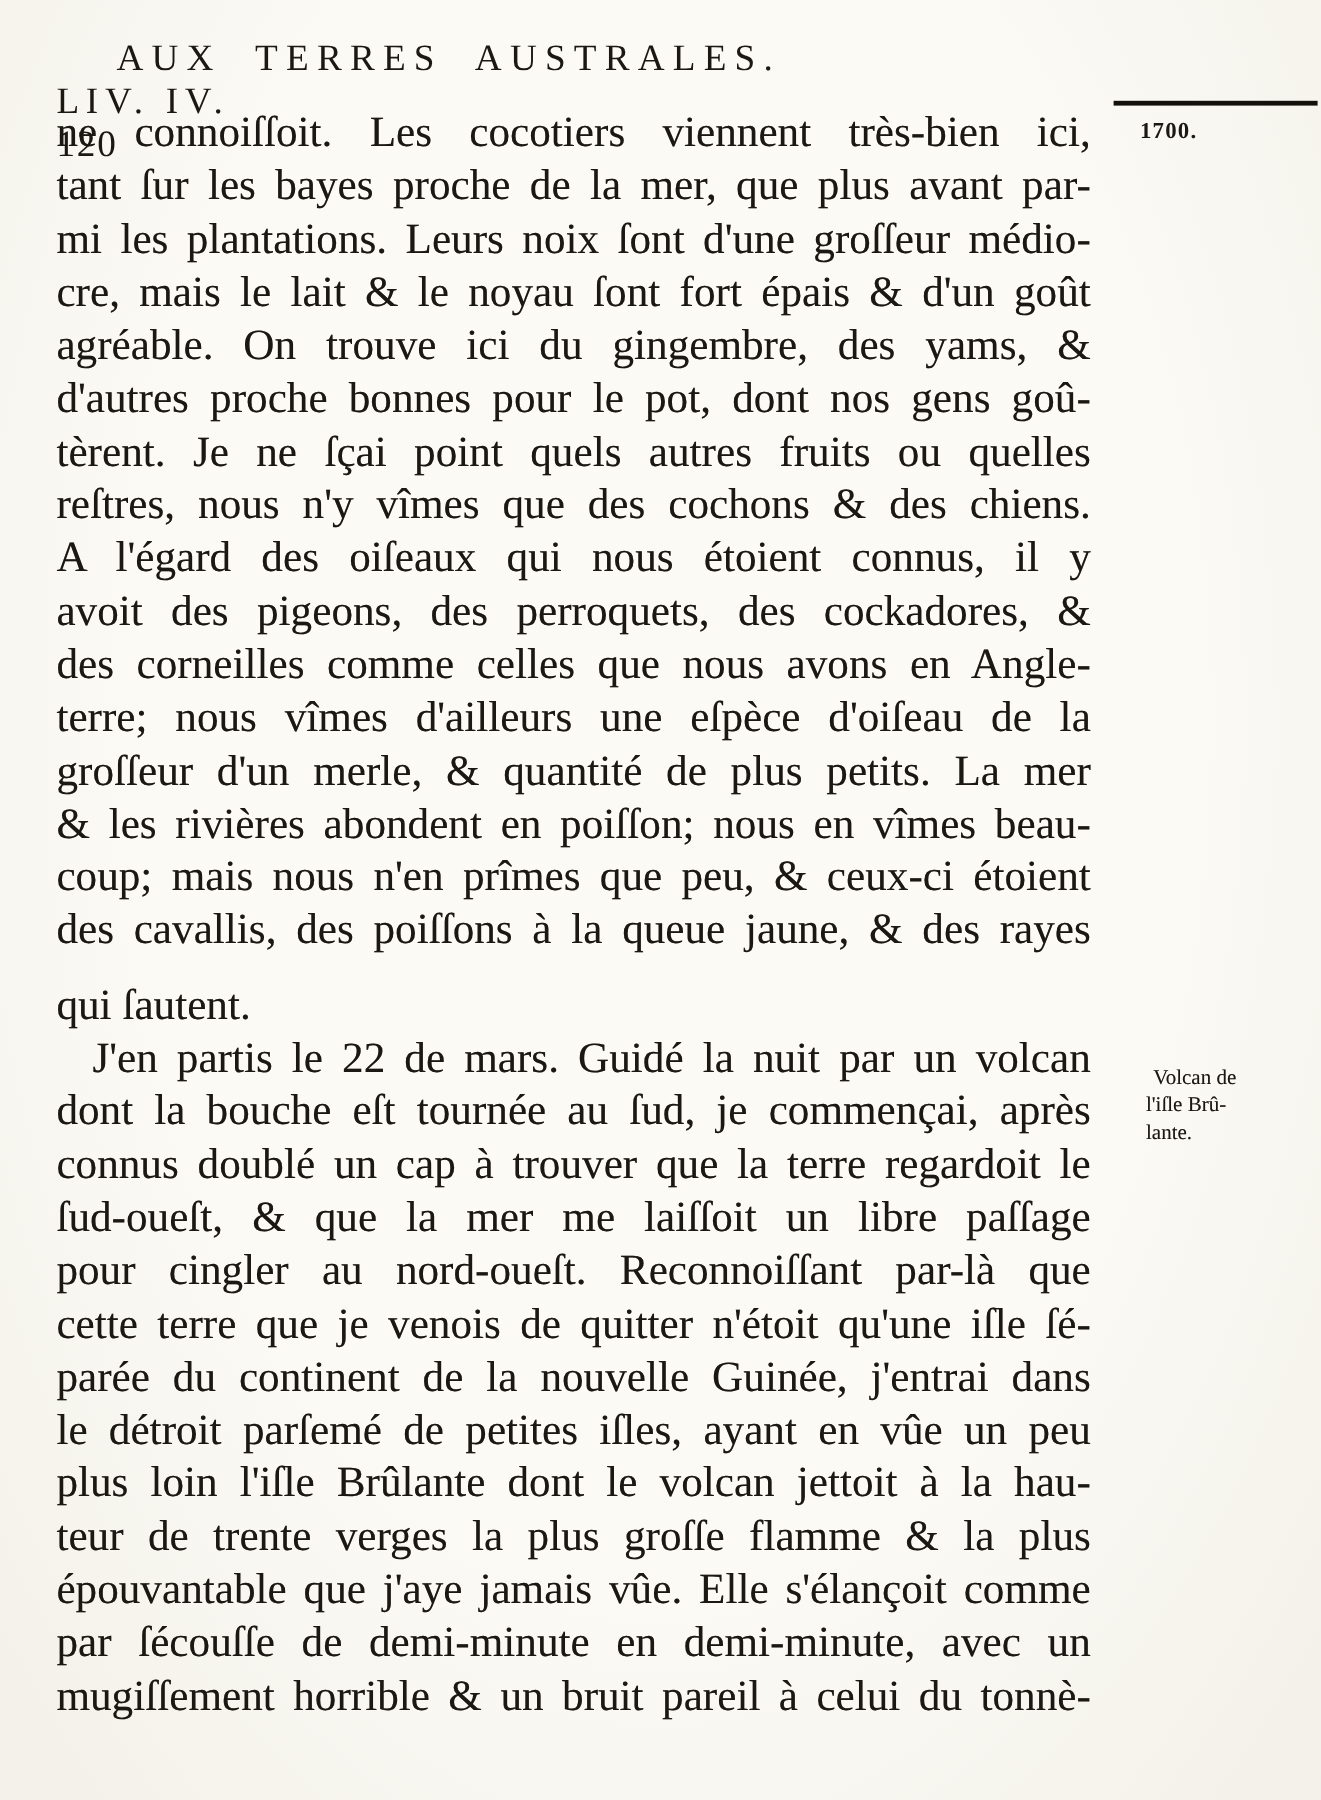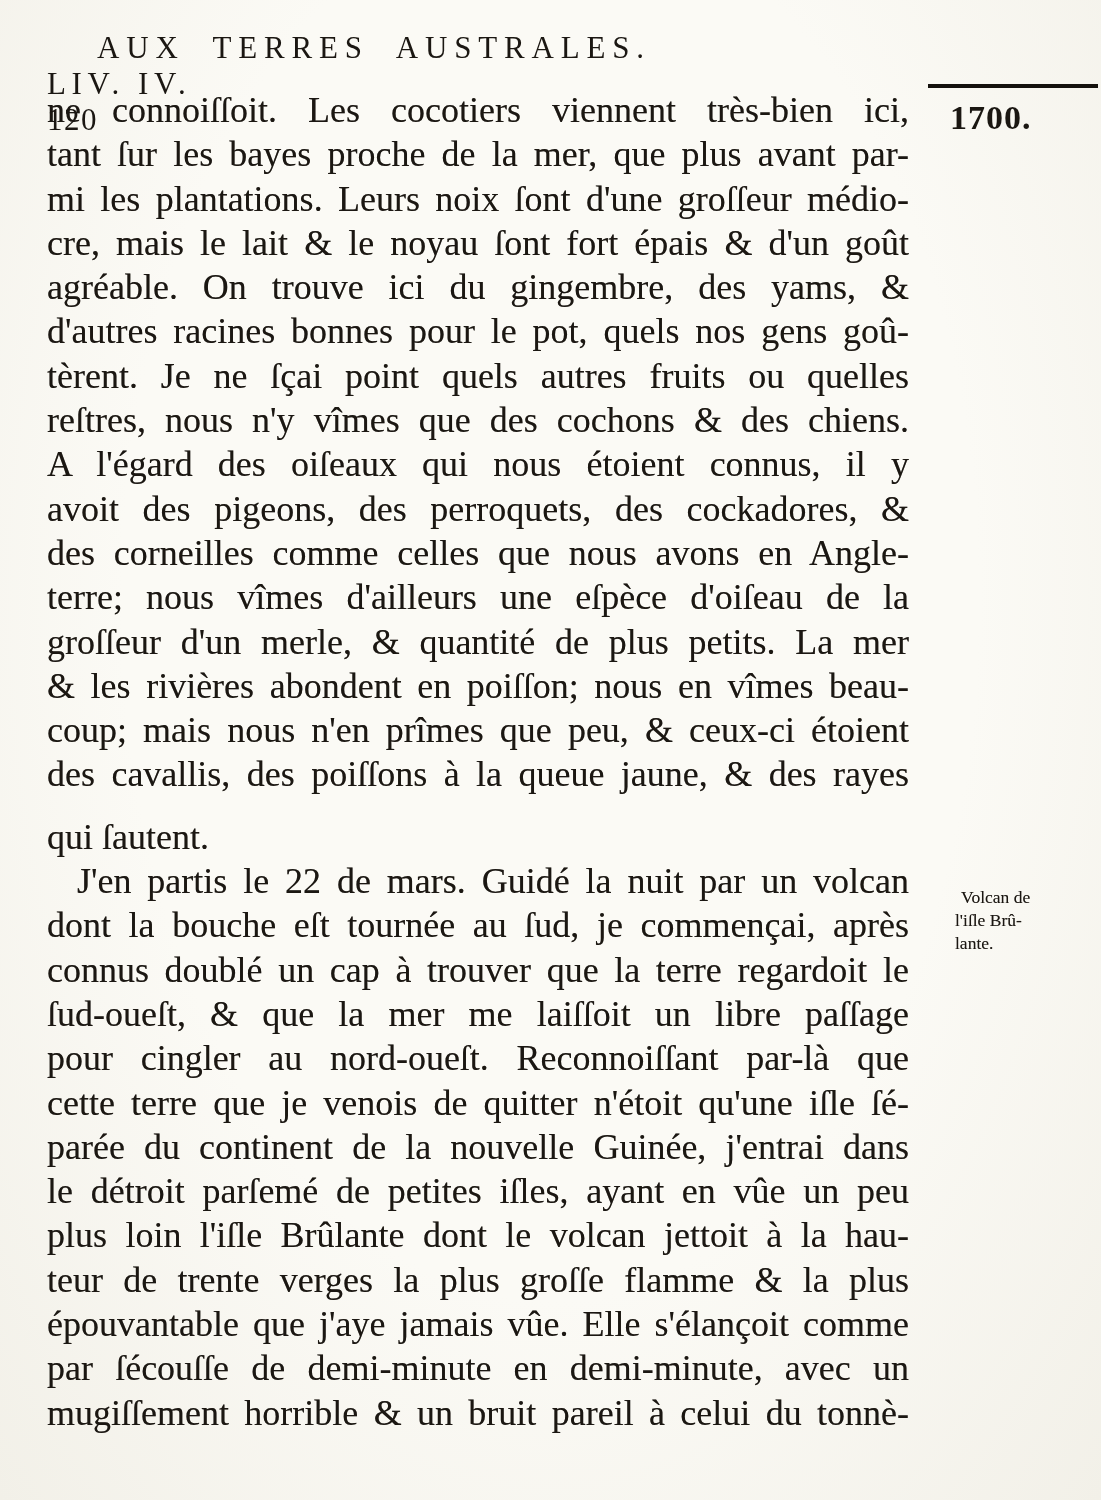--- a/index.html
+++ b/index.html
@@ -25,21 +25,21 @@
   }
   .running-head .head-liv{letter-spacing:0.18em;}
   .running-head .head-page{letter-spacing:0.05em;}
   
   .margin-rule{
     position:absolute;left:928px;top:84px;width:170px;height:4px;
     background:#14110d;
   }
   .margin-year{
     position:absolute;left:950px;top:99px;
-    font-size:34px;font-weight:bold;letter-spacing:1px;
+    font-size:19px;font-weight:bold;letter-spacing:1px;
   }
   
   .text-block{
     position:absolute;left:47px;top:88px;width:862px;
   }
   .line{
     font-size:36px;line-height:44.3px;
     white-space:normal;
     text-align:justify;
     text-align-last:justify;
@@ -69,21 +69,21 @@
 
   <div class="margin-rule"></div>
   <div class="margin-year">1700.</div>
 
   <div class="text-block">
     <div class="line">ne connoiſſoit. Les cocotiers viennent très-bien ici,</div>
     <div class="line">tant ſur les bayes proche de la mer, que plus avant par-</div>
     <div class="line">mi les plantations. Leurs noix ſont d'une groſſeur médio-</div>
     <div class="line">cre, mais le lait &amp; le noyau ſont fort épais &amp; d'un goût</div>
     <div class="line">agréable. On trouve ici du gingembre, des yams, &amp;</div>
-    <div class="line">d'autres racines bonnes pour le pot, quels nos gens goû-</div>
+    <div class="line">d'autres proche bonnes pour le pot, dont nos gens goû-</div>
     <div class="line">tèrent. Je ne ſçai point quels autres fruits ou quelles</div>
     <div class="line">reſtres, nous n'y vîmes que des cochons &amp; des chiens.</div>
     <div class="line">A l'égard des oiſeaux qui nous étoient connus, il y</div>
     <div class="line">avoit des pigeons, des perroquets, des cockadores, &amp;</div>
     <div class="line">des corneilles comme celles que nous avons en Angle-</div>
     <div class="line">terre; nous vîmes d'ailleurs une eſpèce d'oiſeau de la</div>
     <div class="line">groſſeur d'un merle, &amp; quantité de plus petits. La mer</div>
     <div class="line">&amp; les rivières abondent en poiſſon; nous en vîmes beau-</div>
     <div class="line">coup; mais nous n'en prîmes que peu, &amp; ceux-ci étoient</div>
     <div class="line">des cavallis, des poiſſons à la queue jaune, &amp; des rayes</div>

